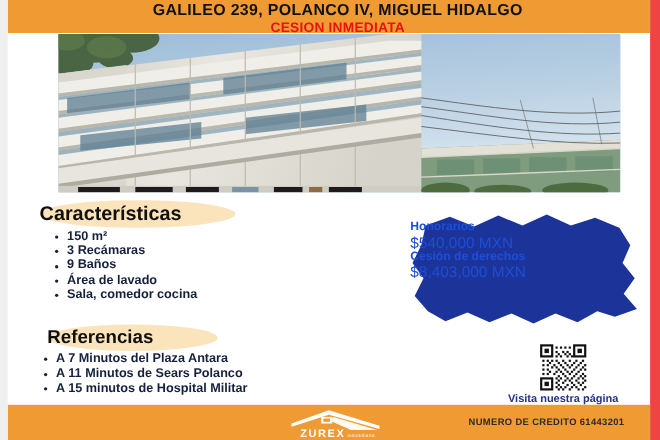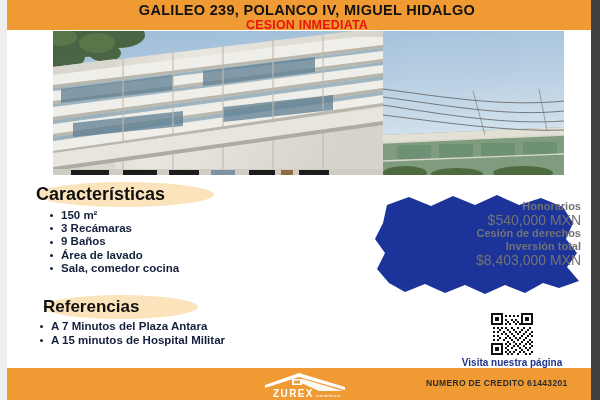--- a/index.html
+++ b/index.html
@@ -14,21 +14,21 @@
     background: #f2f2f2;
     font-family: "Liberation Sans", sans-serif;
   }
   #flyer {
     position: relative;
     width: 600px;
     height: 400px;
     background: #ffffff;
     box-sizing: border-box;
     border-left: 7px solid #efefef;
-    border-right: 9px solid #404040;
+    border-right: 9px solid #ef4444;
     overflow: hidden;
   }
   
   .header-band {
     position: absolute;
     left: 0;
     top: 0;
     width: 600px;
     height: 30px;
     background: #f09a34;
@@ -141,22 +141,22 @@
     top: 0;
   }
   .badge-text {
     position: absolute;
     left: 0;
     top: 0;
     width: 208px;
     height: 104px;
     padding-top: 7px;
     box-sizing: border-box;
-    text-align: right;
-    color: #737373;
+    text-align: left;
+    color: #1d4ed8;
   }
   .badge-label {
     font-size: 11px;
     font-weight: bold;
     line-height: 13px;
     white-space: nowrap;
   }
   .badge-amount {
     font-size: 14px;
     font-weight: normal;
@@ -348,35 +348,35 @@
     <li>3 Recámaras</li>
     <li>9 Baños</li>
     <li>Área de lavado</li>
     <li>Sala, comedor cocina</li>
   </ul>
 
   <div class="pill" id="pill-referencias">Referencias</div>
 
   <ul class="feat" id="list-referencias">
     <li>A 7 Minutos del Plaza Antara</li>
+    <li>A 11 Minutos de Sears Polanco</li>
     <li>A 15 minutos de Hospital Militar</li>
   </ul>
 
   <div class="badge">
     <svg width="208" height="104" viewBox="0 0 208 104" xmlns="http://www.w3.org/2000/svg">
       <polygon fill="#1c3499" points="
         14,12  36,4   58,13  80,3   102,12 124,2  146,12 168,5  190,14
         200,30 193,46 204,60 194,74 206,88 186,95 170,90 152,100 132,92
         112,101 92,92 72,100 52,91 32,99 16,90 4,76 12,60 2,46 10,30"></polygon>
     </svg>
     <div class="badge-text">
       <div class="badge-label">Honorarios</div>
       <div class="badge-amount">$540,000 MXN</div>
       <div class="badge-label">Cesión de derechos</div>
-      <div class="badge-label">Inversión total</div>
       <div class="badge-amount">$8,403,000 MXN</div>
     </div>
   </div>
 
   <div class="qr-wrap">
     <svg width="46" height="46" viewBox="0 0 46 46" xmlns="http://www.w3.org/2000/svg">
       <rect width="46" height="46" fill="#ffffff"></rect>
       <g fill="#111111">
 
         <rect x="2" y="2" width="12" height="12"></rect>

